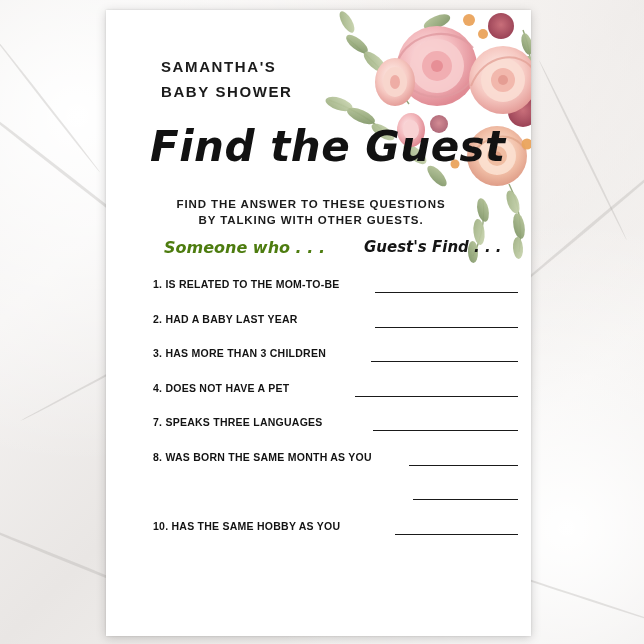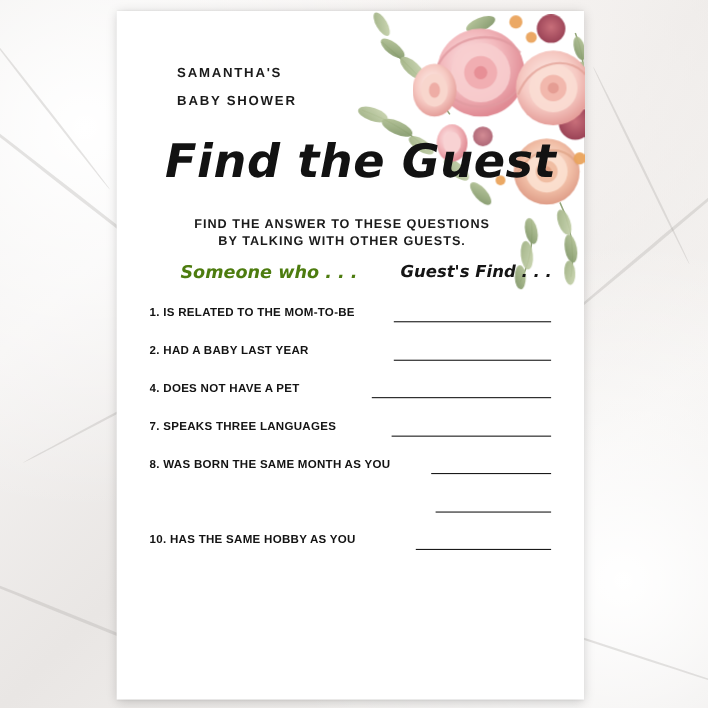--- a/index.html
+++ b/index.html
@@ -51,21 +51,21 @@
     width: 250px;
     height: 260px;
     pointer-events: none;
   }
 
   
   .hostname {
     position: absolute;
     left: 55px;
     top: 44px;
-    font-size: 12px;
+    font-size: 15px;
     font-weight: bold;
     letter-spacing: 1.6px;
     color: #1b1b1b;
     line-height: 25px;
     text-transform: uppercase;
   }
   .title {
     position: absolute;
     left: 44px;
     top: 112px;
@@ -118,20 +118,21 @@
   
   #list {
     position: absolute;
     left: 0;
     top: 264px;
     width: 425px;
   }
   .row {
     position: relative;
     height: 34.5px;
+    margin-left: 17px;
   }
   .q-text {
     position: absolute;
     left: 30px;
     top: 4px;
     font-size: 10.5px;
     font-weight: bold;
     letter-spacing: 0.25px;
     color: #131313;
     text-transform: uppercase;
@@ -289,20 +290,24 @@
   <div id="list">
       <div class="row">
         <div class="q-text">1. IS RELATED TO THE MOM-TO-BE</div>
         <div class="q-line" style="left: 252px; width: 143px;"></div>
       </div>
       <div class="row">
         <div class="q-text">2. HAD A BABY LAST YEAR</div>
         <div class="q-line" style="left: 252px; width: 143px;"></div>
       </div>
       <div class="row">
+        <div class="q-text">3. HAS MORE THAN 3 CHILDREN</div>
+        <div class="q-line" style="left: 248px; width: 147px;"></div>
+      </div>
+      <div class="row">
         <div class="q-text">4. DOES NOT HAVE A PET</div>
         <div class="q-line" style="left: 232px; width: 163px;"></div>
       </div>
       <div class="row">
         <div class="q-text">7. SPEAKS THREE LANGUAGES</div>
         <div class="q-line" style="left: 250px; width: 145px;"></div>
       </div>
       <div class="row">
         <div class="q-text">8. WAS BORN THE SAME MONTH AS YOU</div>
         <div class="q-line" style="left: 286px; width: 109px;"></div>

